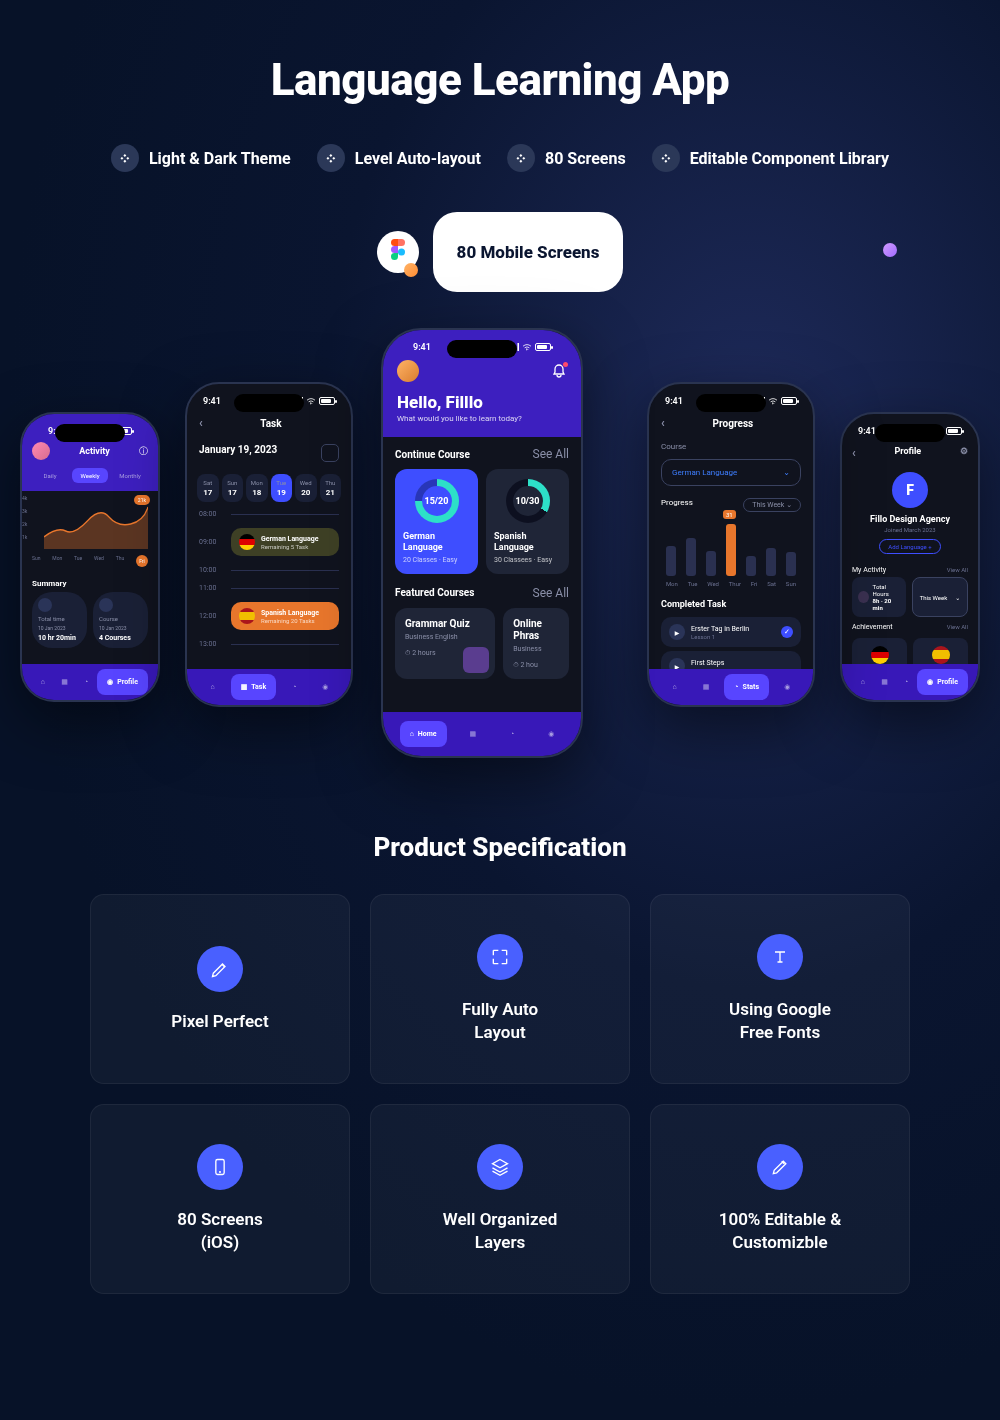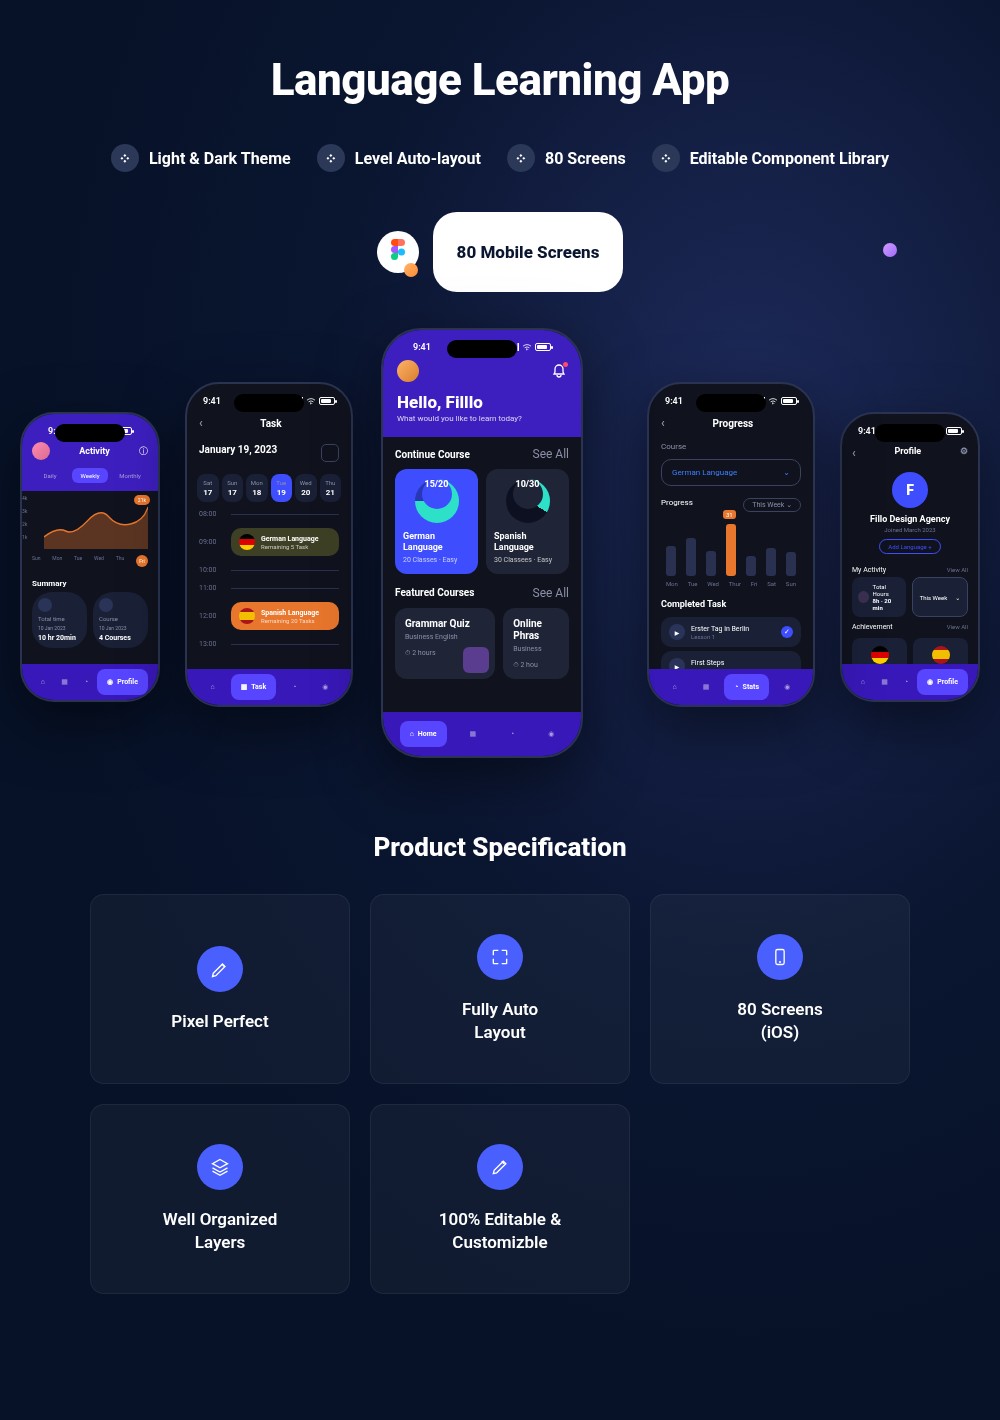--- a/index.html
+++ b/index.html
@@ -36,21 +36,21 @@
 .p-center .hello{font-size:17px;font-weight:800;margin-top:10px;}
 .p-center .sub{font-size:8px;opacity:.8;margin-top:2px;}
 .p-center .body{background:#10131e;padding:10px 12px;}
 .sec-row{display:flex;justify-content:space-between;align-items:center;margin-bottom:8px;}
 .sec-title{font-size:10px;font-weight:700;}
 .see-all{font-size:12px;color:#8a8fa8;}
 .cards-row{display:flex;gap:8px;}
 .course-card{flex:1;border-radius:12px;padding:10px 8px;}
 .cc-blue{background:#3e4eff;}
 .cc-dark{background:#1f2537;}
-.ring{width:44px;height:44px;border-radius:50%;display:flex;align-items:flex-start;justify-content:center;font-size:9px;font-weight:800;margin:0 auto 8px;position:relative;}
+.ring{width:44px;height:44px;border-radius:50%;display:flex;align-items:center;justify-content:center;font-size:9px;font-weight:800;margin:0 auto 8px;position:relative;}
 .cc-blue .ring{background:conic-gradient(#2de0c8 0 270deg,#2836b8 270deg 360deg);}
 .cc-dark .ring{background:conic-gradient(#2de0c8 0 120deg,#0d1020 120deg 360deg);}
 .ring::before{content:"";position:absolute;width:30px;height:30px;border-radius:50%;}
 .cc-blue .ring::before{background:#3e4eff;}
 .cc-dark .ring::before{background:#1f2537;}
 .ring span{position:relative;z-index:1;}
 .cc-name{font-size:9px;font-weight:700;line-height:1.2;}
 .cc-meta{font-size:7px;opacity:.7;margin-top:3px;}
 .feat-card{background:#1f2537;border-radius:12px;padding:10px;flex:1;position:relative;}
 .fc-title{font-size:10px;font-weight:700;line-height:1.2;}
@@ -606,20 +606,28 @@
       <div class="spec-ic">
         <svg viewBox="0 0 24 24">
           <path d="M4 4h6M4 4v6M20 4h-6M20 4v6M4 20h6M4 20v-6M20 20h-6M20 20v-6"></path>
         </svg>
       </div>
       <div class="spec-lbl">Fully Auto<br>Layout</div>
     </div>
   <div class="spec-card">
       <div class="spec-ic">
         <svg viewBox="0 0 24 24">
+          <path d="M6 6h12M12 6v12M9 18h6"></path>
+        </svg>
+      </div>
+      <div class="spec-lbl">Using Google<br>Free Fonts</div>
+    </div>
+  <div class="spec-card">
+      <div class="spec-ic">
+        <svg viewBox="0 0 24 24">
           <rect x="7" y="3" width="10" height="18" rx="2"></rect>
           <circle cx="12" cy="18" r="0.5" fill="#fff"></circle>
         </svg>
       </div>
       <div class="spec-lbl">80 Screens<br>(iOS)</div>
     </div>
   <div class="spec-card">
       <div class="spec-ic">
         <svg viewBox="0 0 24 24">
           <path d="M12 3l9 5-9 5-9-5zM3 13l9 5 9-5M3 17l9 5 9-5"></path>

